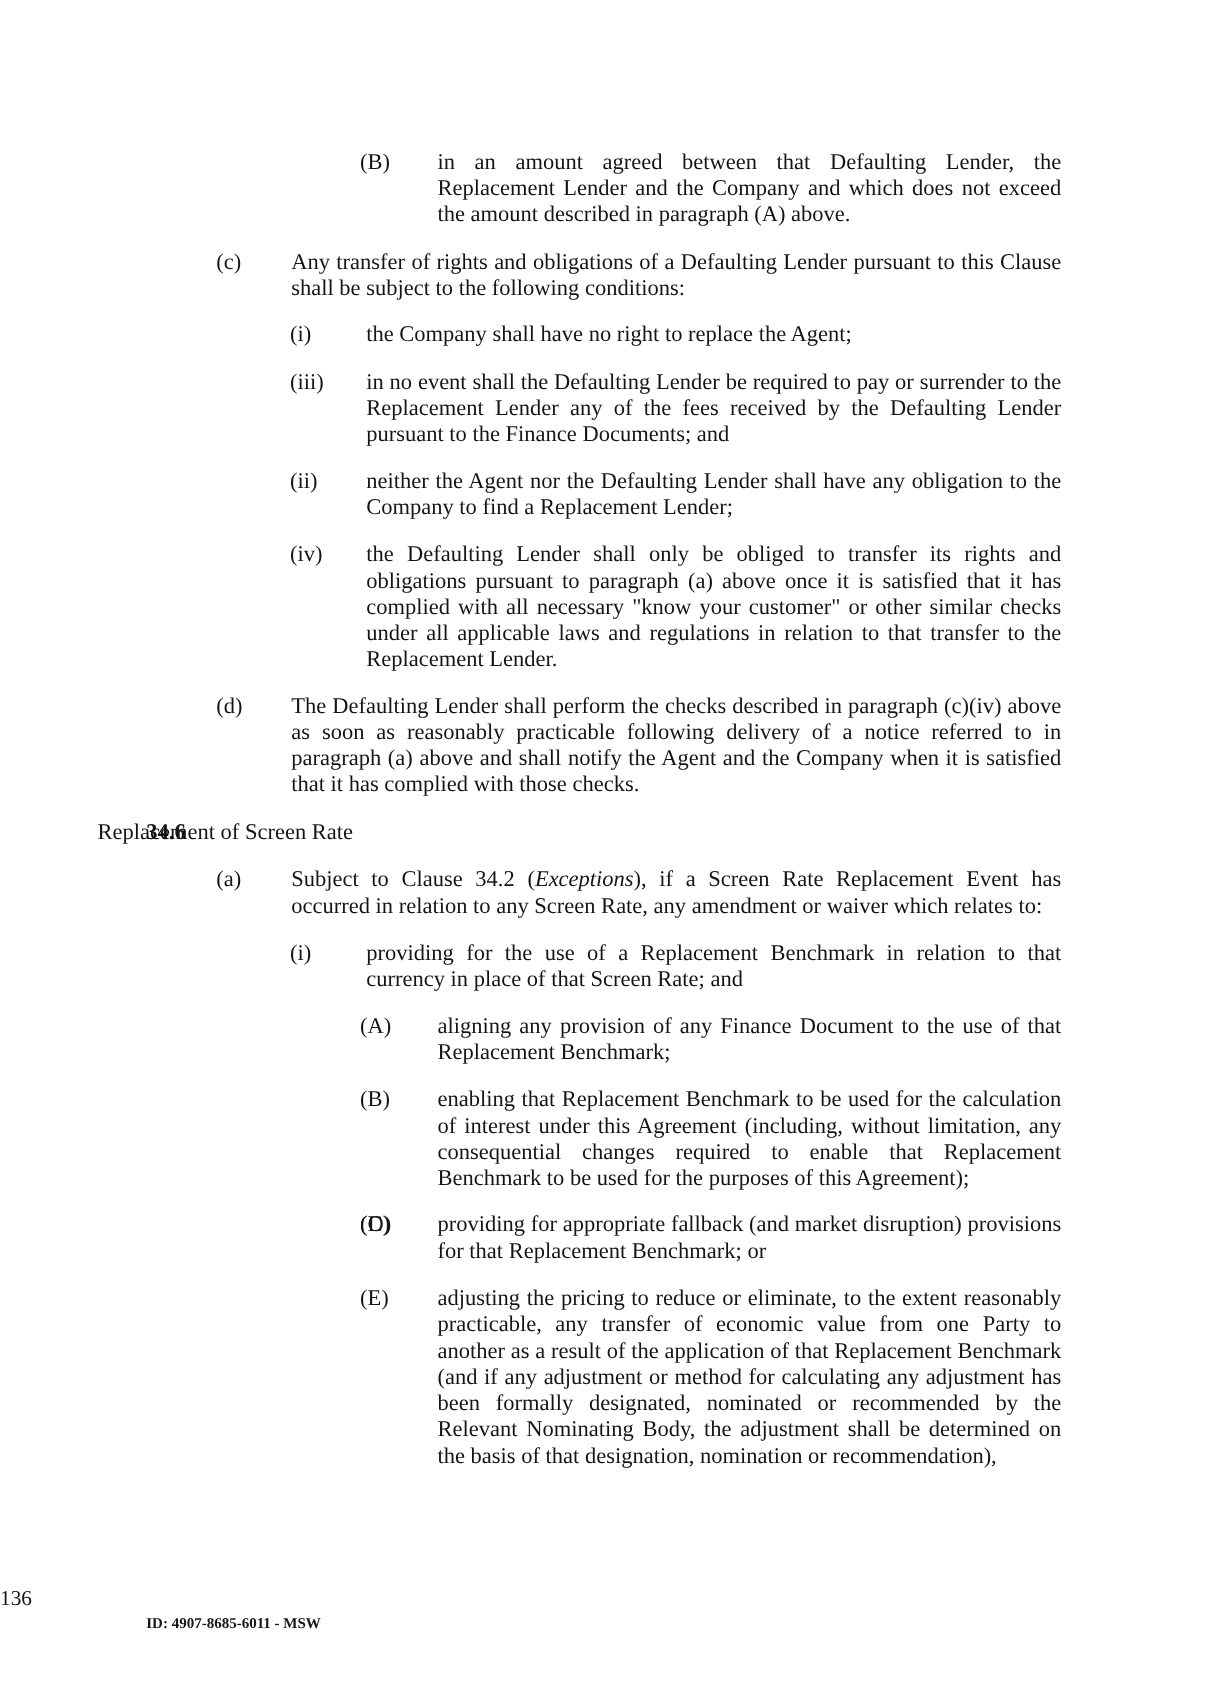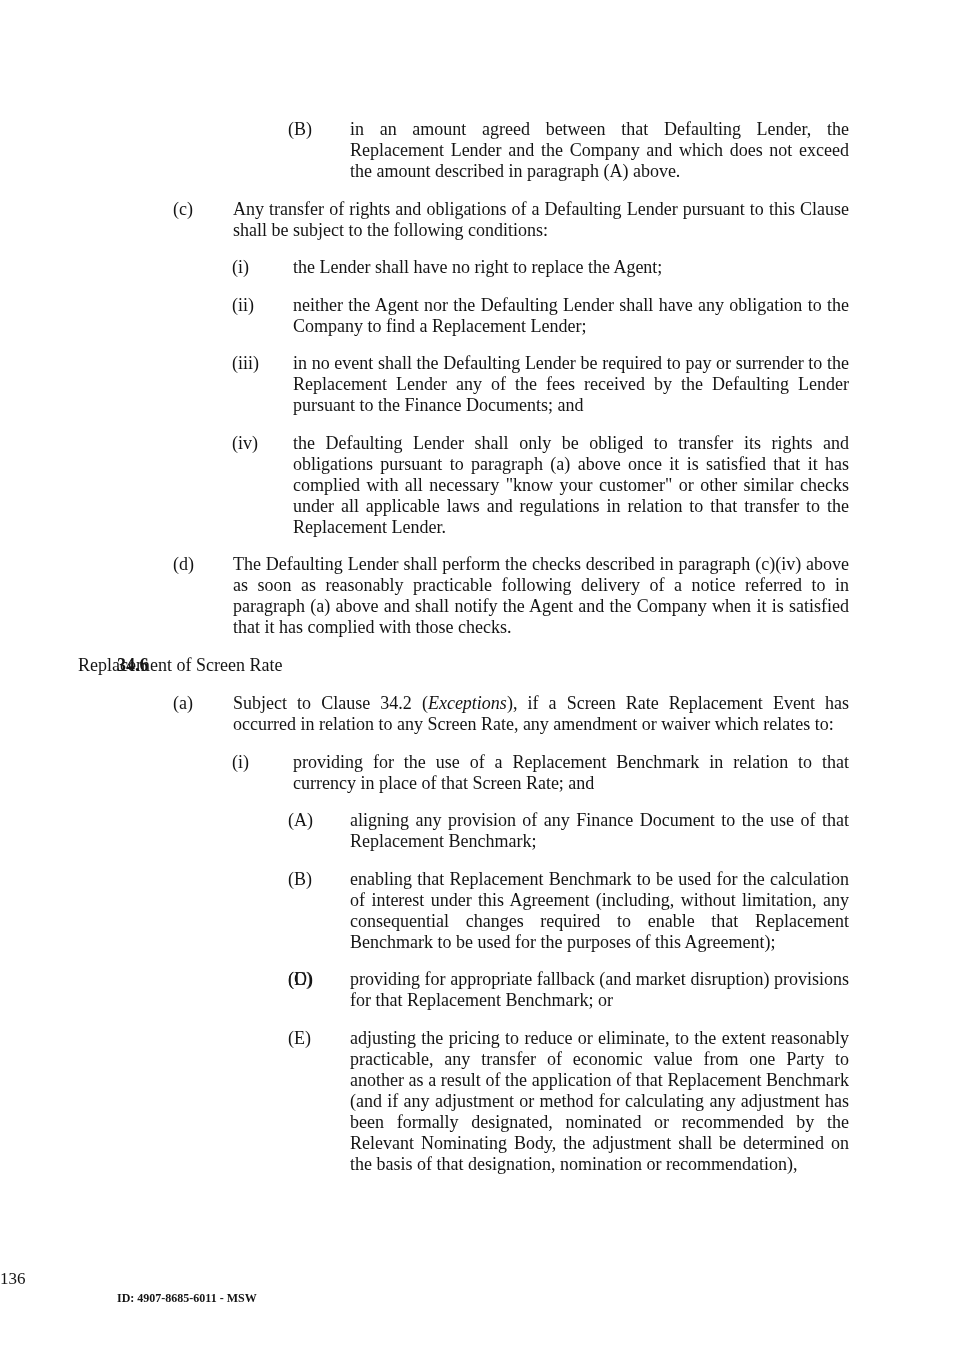--- a/index.html
+++ b/index.html
@@ -66,31 +66,31 @@
       <div class="ptext">in an amount agreed between that Defaulting Lender, the Replacement Lender and the Company and which does not exceed the amount described in paragraph (A) above.</div>
     </div>
 
     <div class="para lvl1">
       <span class="marker">(c)</span>
       <div class="ptext">Any transfer of rights and obligations of a Defaulting Lender pursuant to this Clause shall be subject to the following conditions:</div>
     </div>
 
     <div class="para lvl2">
       <span class="marker">(i)</span>
-      <div class="ptext">the Lender shall have no right to replace the Agent;</div>
+      <div class="ptext">the Company shall have no right to replace the Agent;</div>
+    </div>
+
+    <div class="para lvl2">
+      <span class="marker">(iii)</span>
+      <div class="ptext">in no event shall the Defaulting Lender be required to pay or surrender to the Replacement Lender any of the fees received by the Defaulting Lender pursuant to the Finance Documents; and</div>
     </div>
 
     <div class="para lvl2">
       <span class="marker">(ii)</span>
       <div class="ptext">neither the Agent nor the Defaulting Lender shall have any obligation to the Company to find a Replacement Lender;</div>
-    </div>
-
-    <div class="para lvl2">
-      <span class="marker">(iii)</span>
-      <div class="ptext">in no event shall the Defaulting Lender be required to pay or surrender to the Replacement Lender any of the fees received by the Defaulting Lender pursuant to the Finance Documents; and</div>
     </div>
 
     <div class="para lvl2">
       <span class="marker">(iv)</span>
       <div class="ptext">the Defaulting Lender shall only be obliged to transfer its rights and obligations pursuant to paragraph (a) above once it is satisfied that it has complied with all necessary "know your customer" or other similar checks under all applicable laws and regulations in relation to that transfer to the Replacement Lender.</div>
     </div>
 
     <div class="para lvl1">
       <span class="marker">(d)</span>
       <div class="ptext">The Defaulting Lender shall perform the checks described in paragraph (c)(iv) above as soon as reasonably practicable following delivery of a notice referred to in paragraph (a) above and shall notify the Agent and the Company when it is satisfied that it has complied with those checks.</div>

